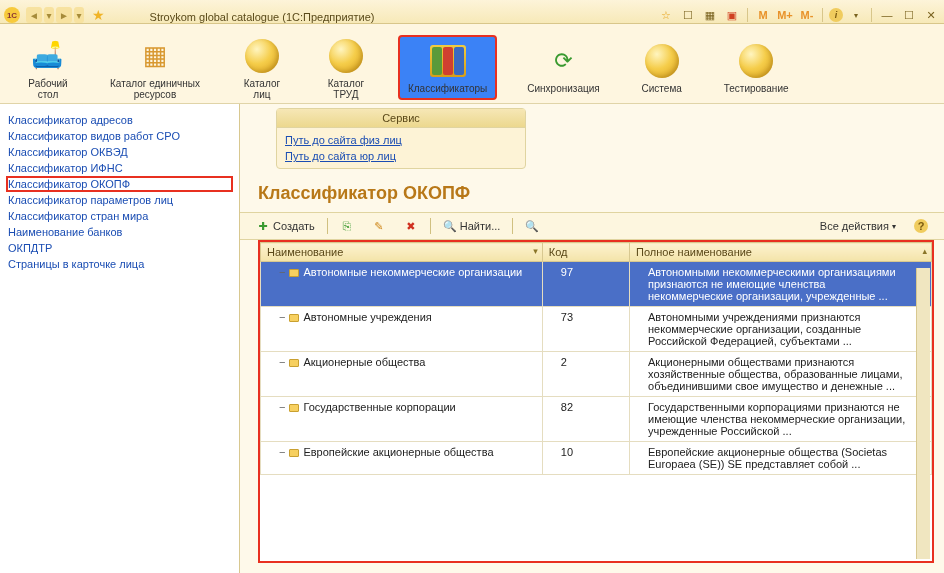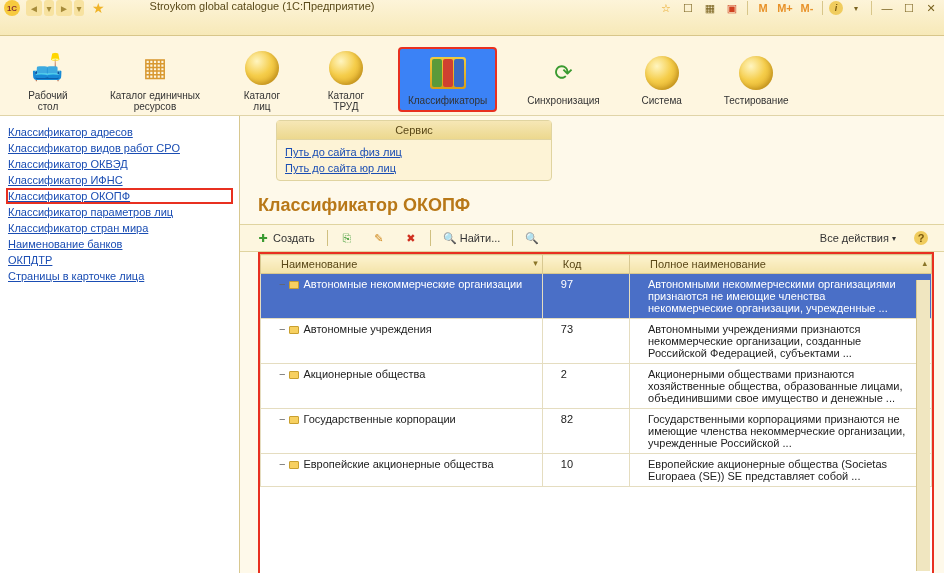--- a/index.html
+++ b/index.html
@@ -5,25 +5,25 @@
     * { box-sizing: border-box; margin: 0; padding: 0; }
     body {
       font-family: Tahoma, Arial, sans-serif;
       font-size: 11px;
       background: #fef6e0;
       width: 944px;
       height: 573px;
       overflow: hidden;
     }
     .titlebar {
-      height: 36px;
+      height: 24px;
       background: linear-gradient(#fdf4d9, #f7e9b8);
       border-bottom: 1px solid #d8c68a;
       display: flex;
-      align-items: flex-start;
+      align-items: flex-end;
       padding: 0 4px;
     }
     .tb-icon {
       width: 16px; height: 16px;
       border-radius: 50%;
       background: #f7ca3d;
       display: inline-flex; align-items: center; justify-content: center;
       font-size: 8px; font-weight: bold; color: #833;
       margin-right: 6px;
     }
@@ -93,39 +93,38 @@
     }
     .sidebar {
       width: 240px;
       background: #fff;
       border-right: 1px solid #d8c890;
       padding: 8px 6px;
     }
     .sidebar a {
       display: block;
       color: #1a4db3;
-      text-decoration: underline;
       font-size: 11px;
       padding: 2px 2px;
       cursor: pointer;
     }
     .sidebar a.highlighted {
       border: 2px solid #e83020;
       padding: 0 0;
     }
     .content {
       flex: 1;
       background: #fef9ea;
       display: flex;
       flex-direction: column;
       position: relative;
     }
     .service-panel {
       margin: 4px 8px 8px 36px;
-      width: 276px;
+      width: 250px;
       background: #fdf3d6;
       border: 1px solid #e0d4a0;
       border-radius: 4px;
     }
     .service-header {
       background: linear-gradient(#f6e7b6,#ecd88e);
       padding: 3px 8px;
       font-size: 11px;
       color: #5a4818;
       text-align: center;
@@ -178,21 +177,21 @@
       border-collapse: collapse;
       table-layout: fixed;
     }
     .grid th {
       background: linear-gradient(#fdf3d0,#f3e3a8);
       border: 1px solid #d8c890;
       font-size: 11px;
       font-weight: normal;
       color: #5a4818;
       text-align: left;
-      padding: 3px 20px;
+      padding: 3px 6px;
       position: relative;
     }
     .grid th .sort-ind { position:absolute; right:4px; top:3px; font-size:9px; color:#8a7528; }
     .grid td {
       border: 1px solid #e5ddc0;
       padding: 4px 18px;
       font-size: 11px;
       vertical-align: top;
       color: #222;
     }

